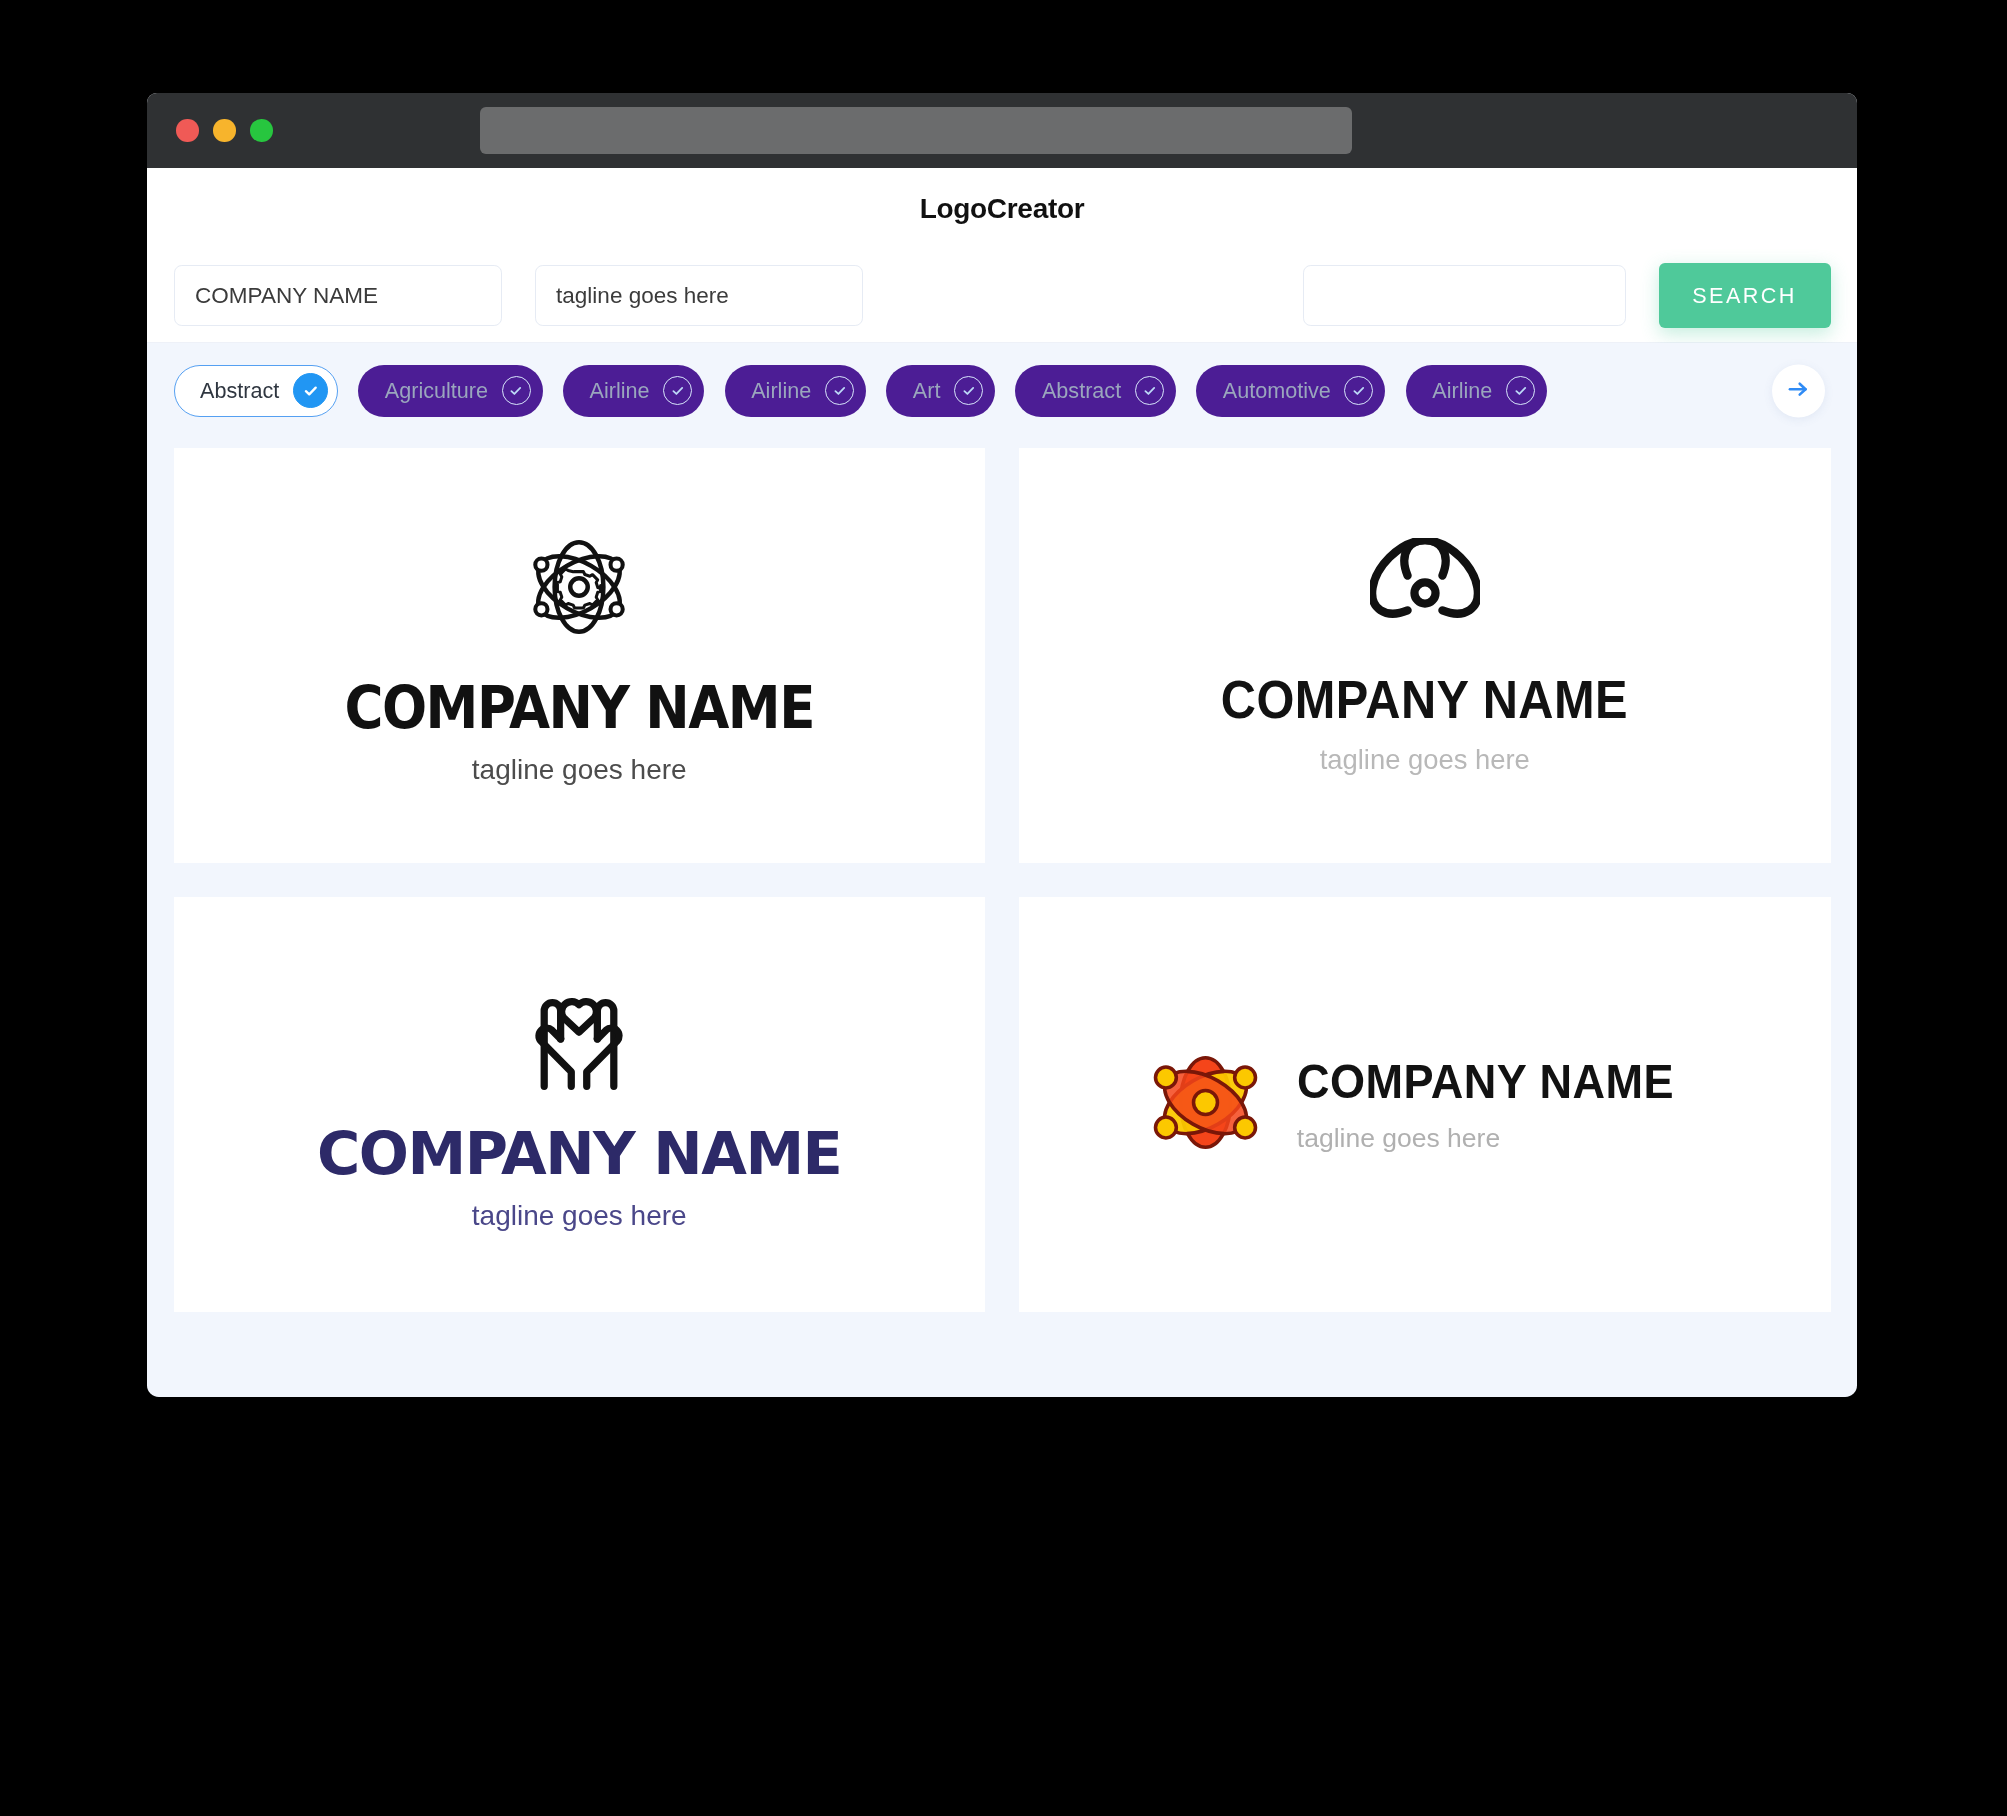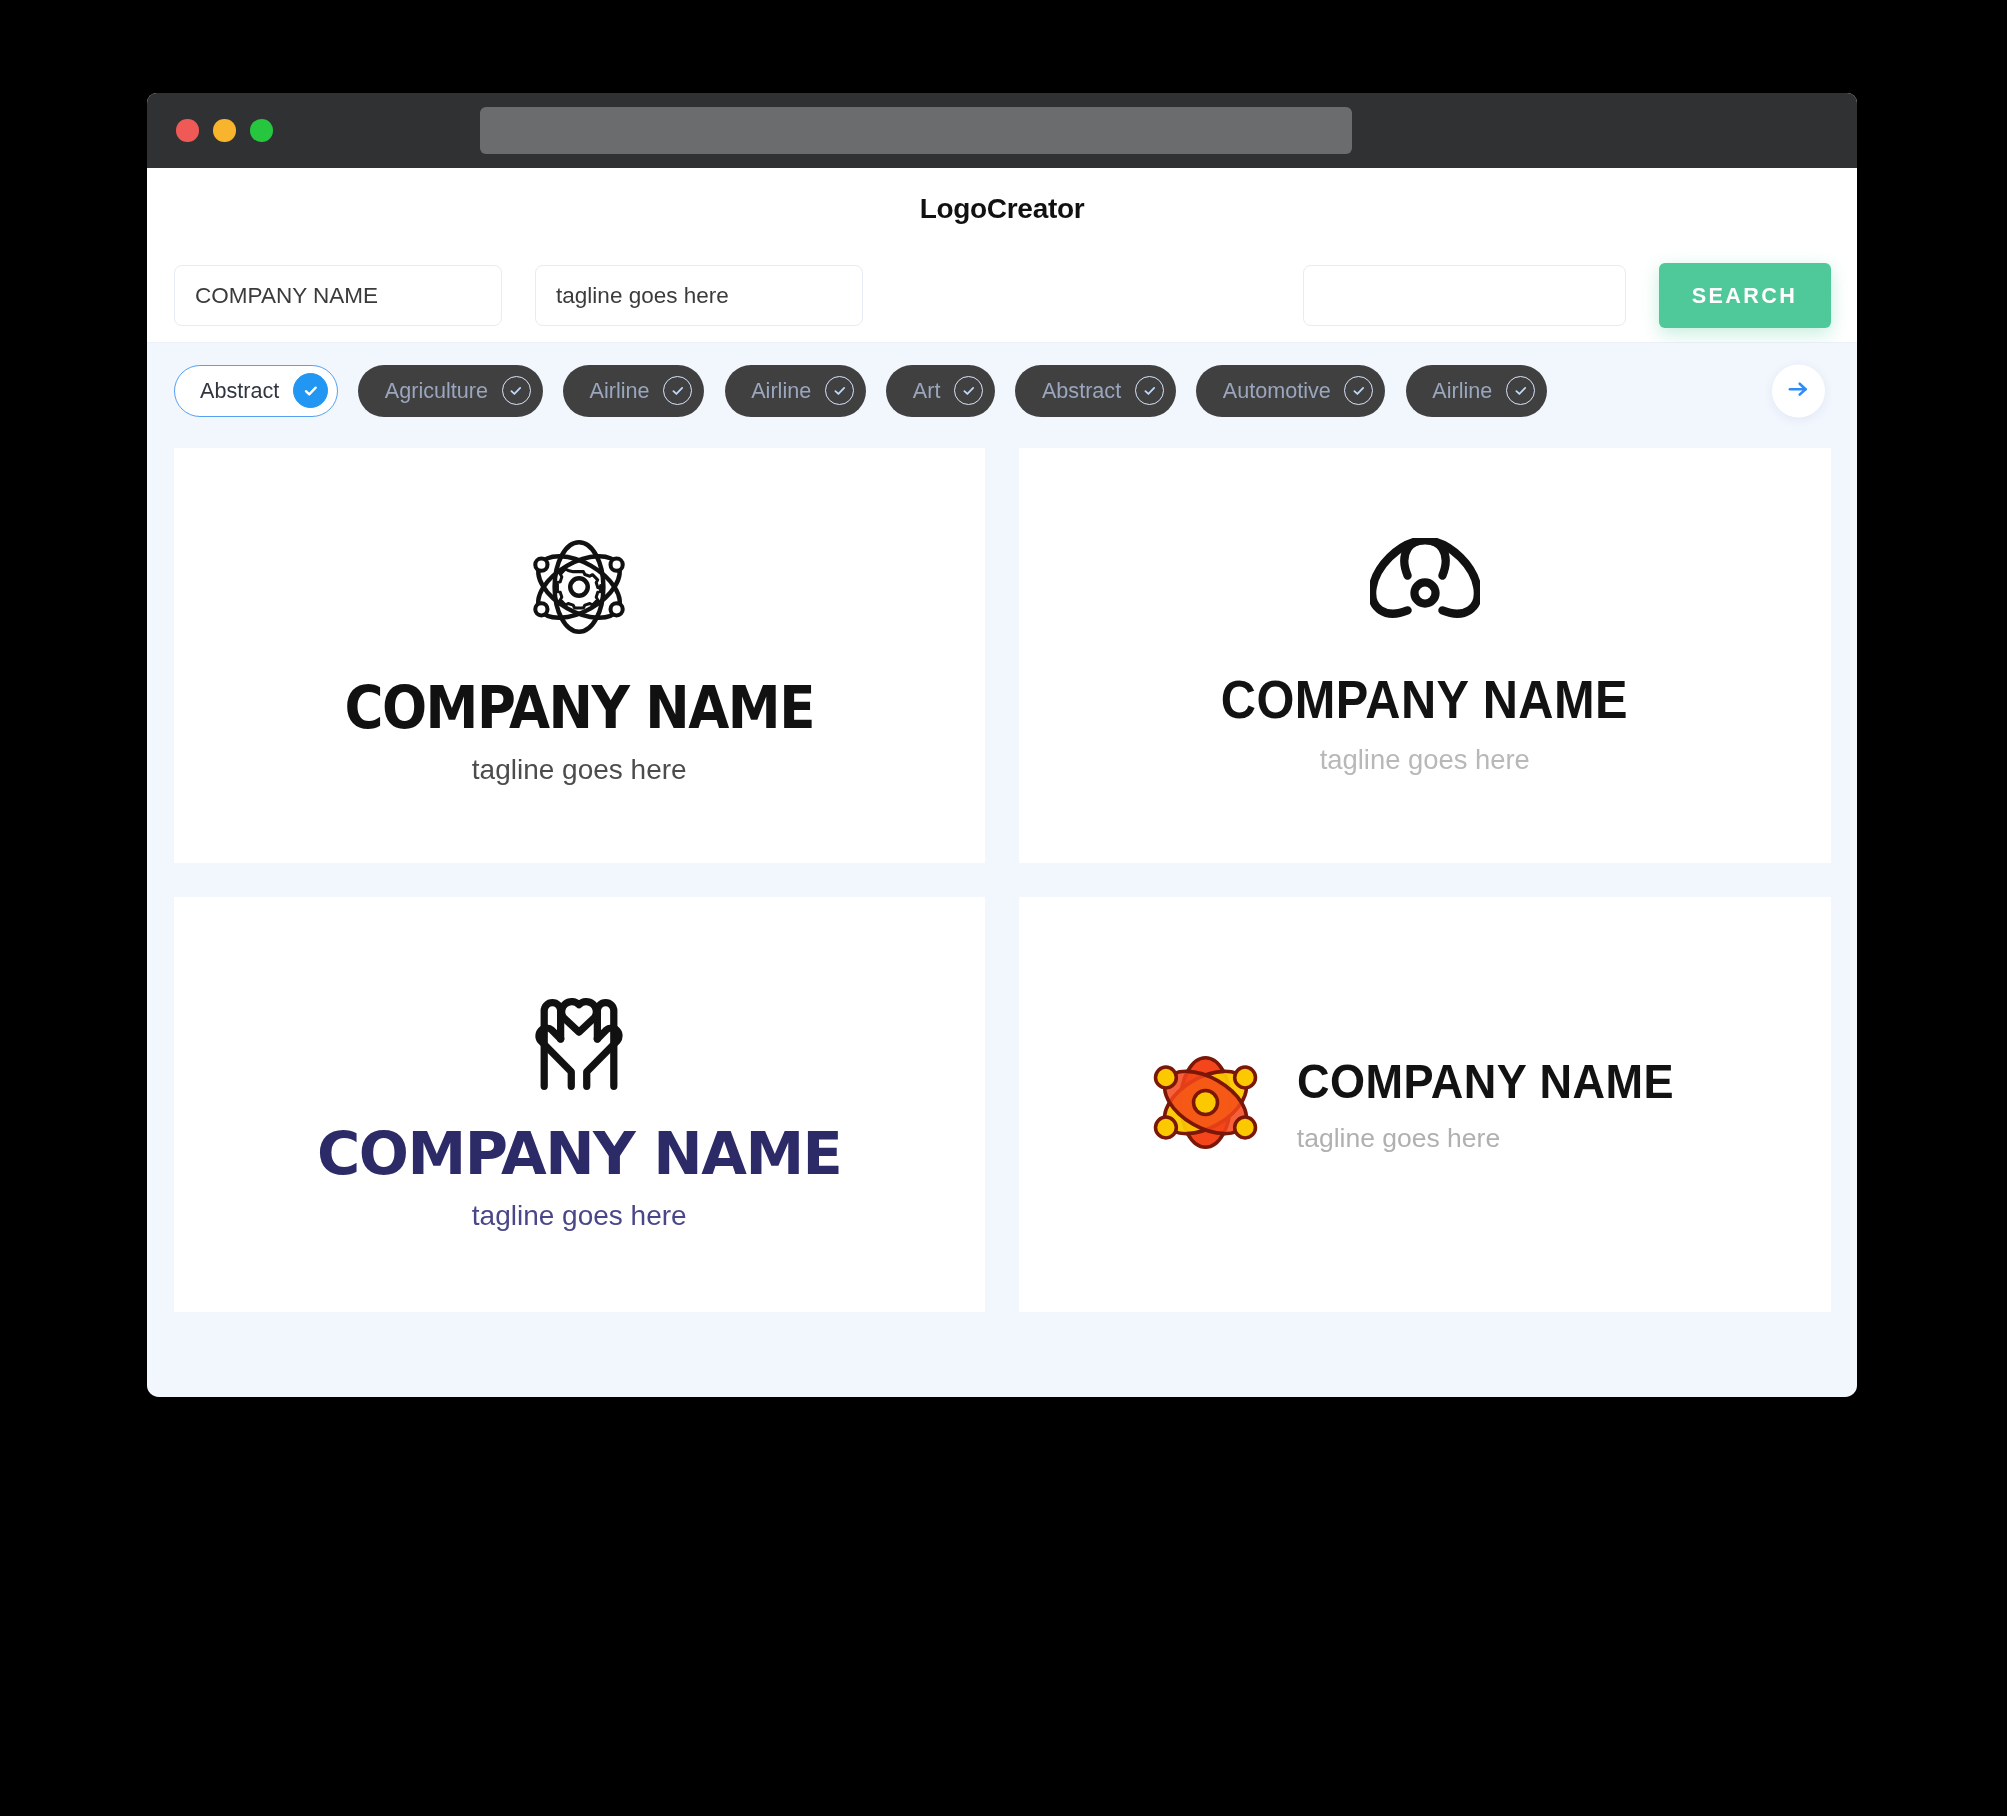--- a/index.html
+++ b/index.html
@@ -116,42 +116,42 @@
   .search-button {
     width: 172px;
     height: 65px;
     margin-left: 33px;
     background: #4fc99a;
     border: none;
     border-radius: 5.9px;
     color: #ffffff;
     font-size: 21.6px;
     letter-spacing: 2.4px;
-    font-weight: 700;
+    font-weight: 400;
     font-family: "Liberation Sans", sans-serif;
     cursor: pointer;
     box-shadow: 0 5.9px 17.6px rgba(79,201,154,0.32);
   }
 
   
   .chips-row {
     position: relative;
     height: 95px;
     display: flex;
     align-items: center;
     padding-left: 26.5px;
     box-sizing: border-box;
     background: #f2f6fd;
     overflow: hidden;
   }
   .chip {
     display: flex;
     align-items: center;
     height: 52px;
-    background: #404040;
+    background: #4c1d95;
     border-radius: 26.5px;
     padding: 0 10.8px 0 25.5px;
     margin-right: 20.6px;
     box-sizing: border-box;
     border: 1px solid transparent;
     white-space: nowrap;
     flex: 0 0 auto;
   }
   .chip-label {
     font-size: 21.6px;

